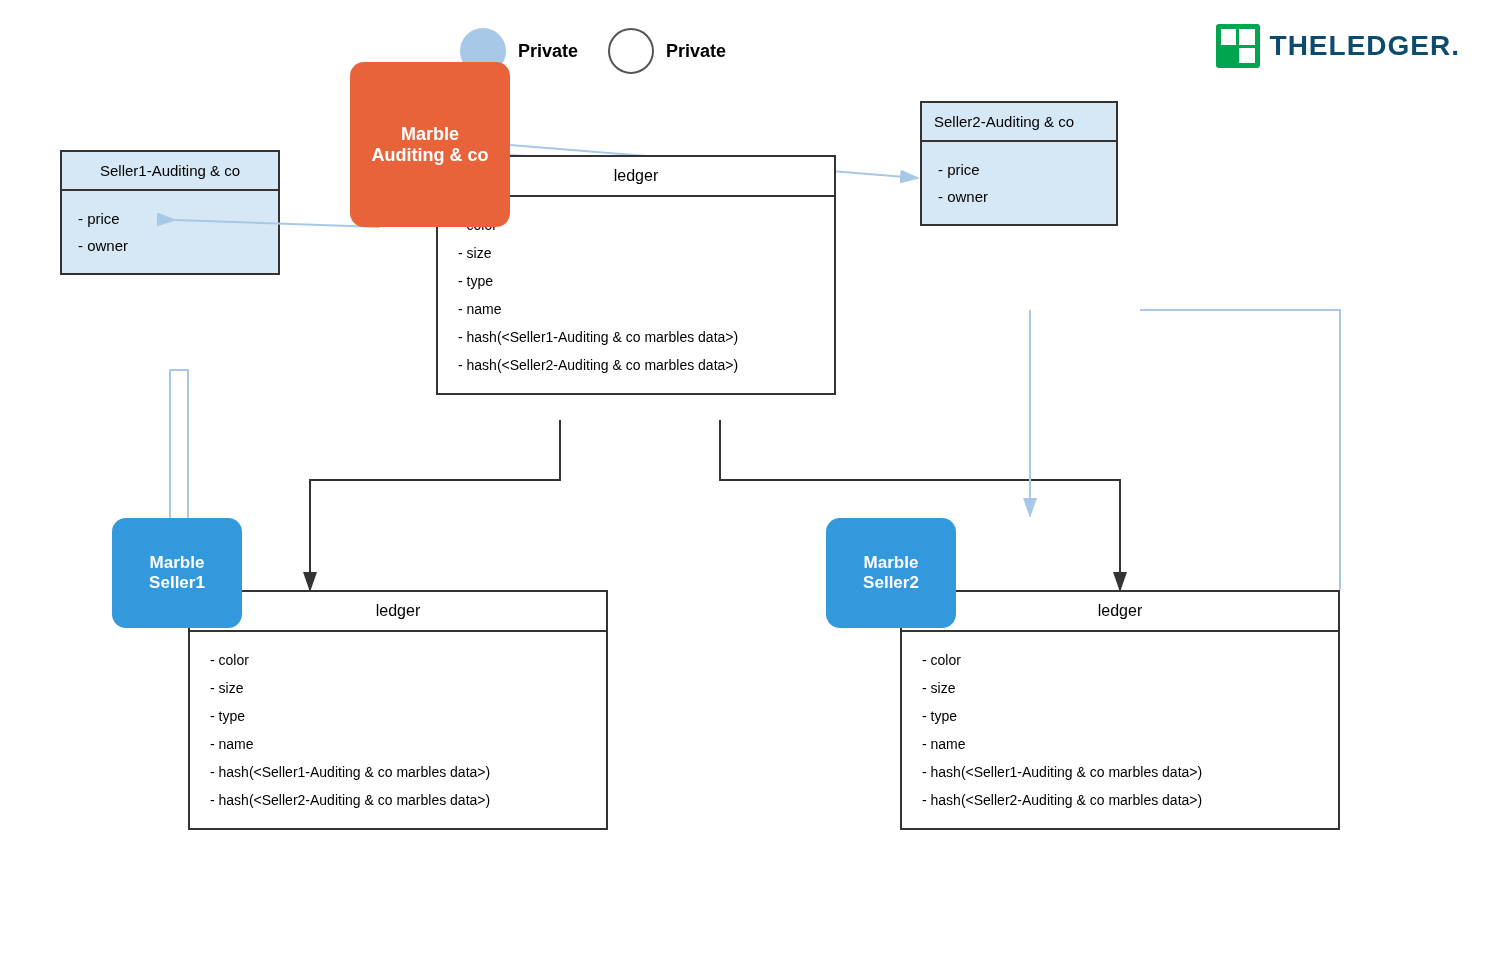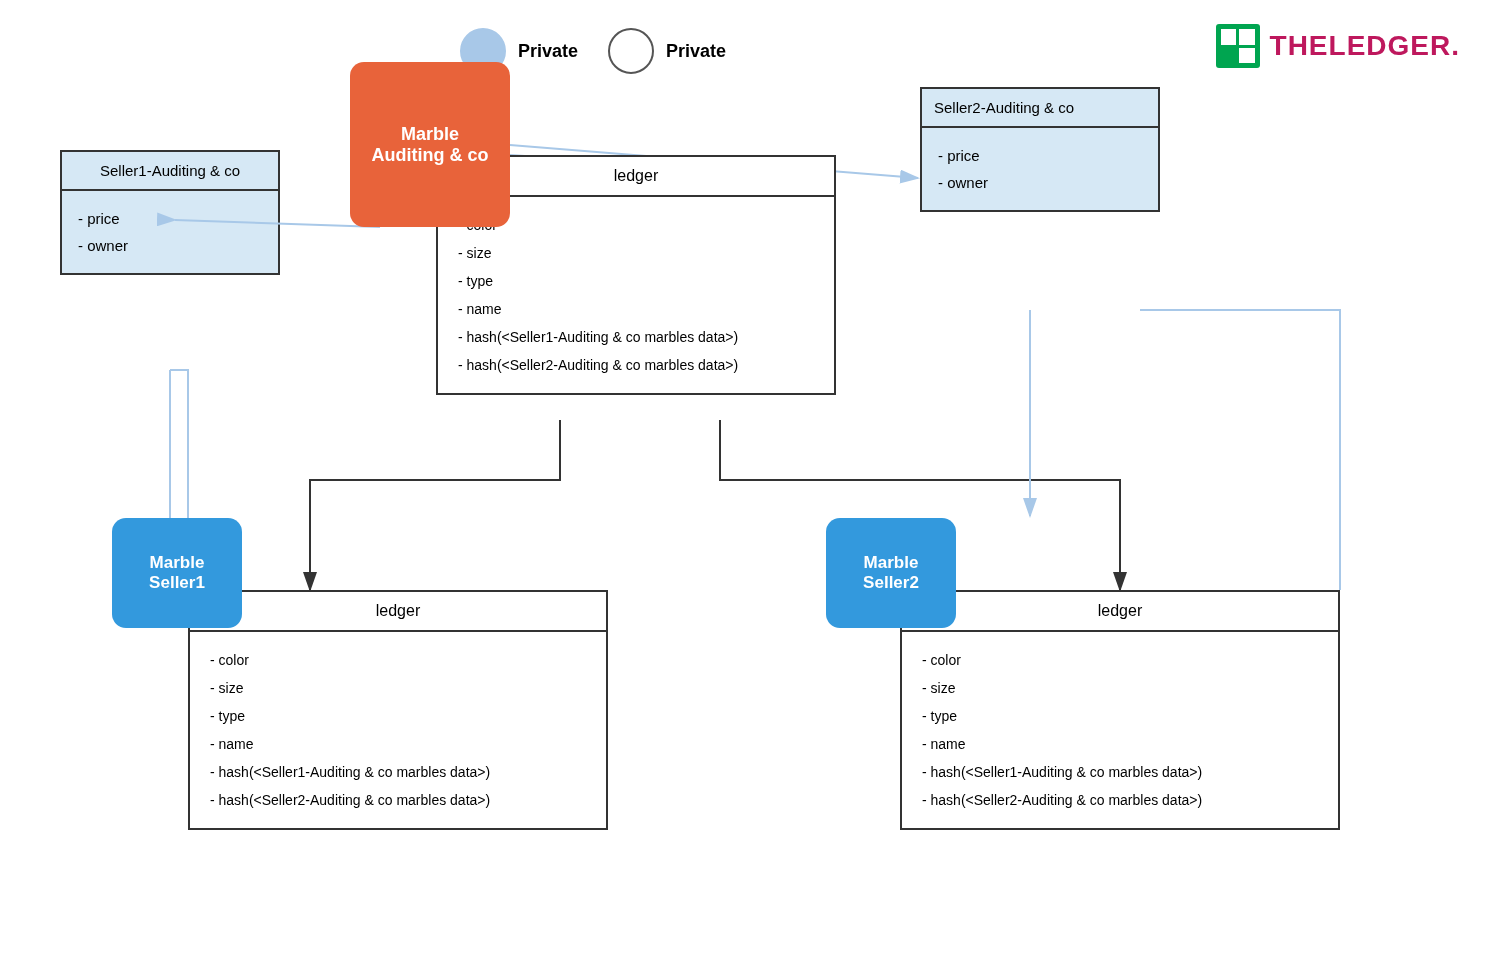--- a/index.html
+++ b/index.html
@@ -67,21 +67,21 @@
     }
     .logo-icon-cell {
       background: #fff;
     }
     .logo-icon-cell.green {
       background: #00a550;
     }
     .logo-text {
       font-size: 28px;
       font-weight: 900;
-      color: #be185d;
+      color: #0c4a6e;
       letter-spacing: 1px;
     }
 
     
     .node-marble-auditing {
       position: absolute;
       top: 62px;
       left: 350px;
       width: 160px;
       height: 165px;
@@ -138,23 +138,23 @@
     }
     .node-ledger-top .box-body {
       padding: 14px 20px;
       font-size: 14px;
       line-height: 2.0;
     }
 
     
     .node-seller2-auditing {
       position: absolute;
-      top: 87px;
+      top: 101px;
       left: 920px;
-      width: 240px;
+      width: 198px;
       border: 2px solid #333;
       background: #d6e8f5;
     }
     .node-seller2-auditing .box-header {
       padding: 10px 12px;
       font-size: 15px;
       border-bottom: 2px solid #333;
       background: #d6e8f5;
       text-align: left;
     }

